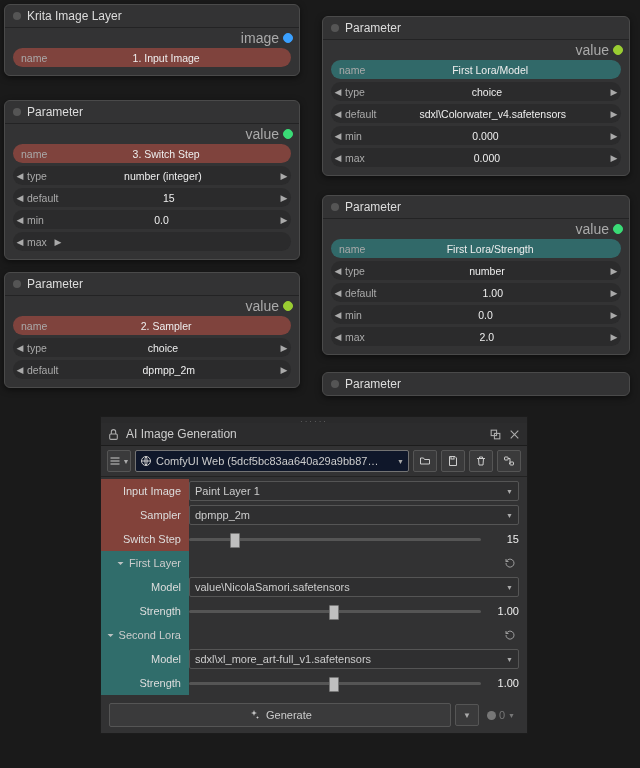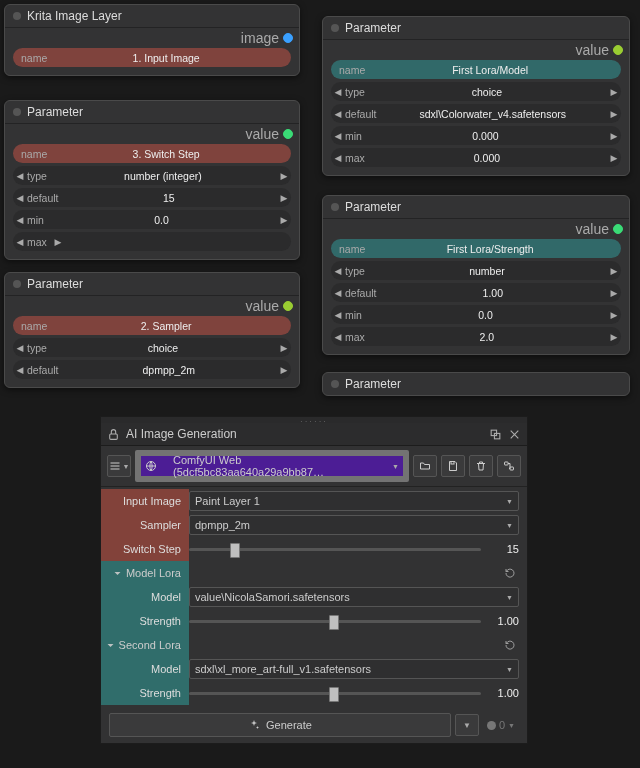--- a/index.html
+++ b/index.html
@@ -19,21 +19,21 @@
   .field .val{flex:1;text-align:center;padding-right:2px;color:#eee;white-space:nowrap;overflow:hidden;text-overflow:ellipsis}
   .hl-red{background:rgba(190,80,70,.55)!important}
   .hl-teal{background:rgba(48,128,128,.7)!important}
   
   .dock{position:absolute;background:#323233;border:1px solid #1c1c1c}
   .dock-title{display:flex;align-items:center;gap:6px;padding:4px 6px;background:#2c2c2d;border-bottom:1px solid #1c1c1c;font-size:12px}
   .dock-title .sp{flex:1}
   .dock-title svg{opacity:.8}
   .toolbar{display:flex;align-items:center;gap:4px;padding:4px 6px;border-bottom:1px solid #222}
   .tbtn{display:flex;align-items:center;justify-content:center;width:22px;height:20px;background:#3a3a3b;border:1px solid #555;border-radius:2px}
-  .combo{flex:1;display:flex;align-items:center;gap:16px;height:20px;background:#4c1d95;border:6px solid #737373;border-radius:2px;padding:0 4px}
+  .combo{flex:1;display:flex;align-items:center;gap:4px;height:20px;background:#0f172a;border:1px solid #737373;border-radius:2px;padding:0 4px}
   .combo .sp{flex:1;overflow:hidden}
   .dock-body{padding:2px 0}
   .row{display:flex;align-items:center;height:24px}
   .row .cap{width:80px;display:flex;align-items:center;justify-content:flex-end;padding-right:8px;height:100%;color:#ddd;font-size:11px}
   .row .ctrl{flex:1;display:flex;align-items:center;padding-right:8px;gap:4px}
   .sel{flex:1;display:flex;align-items:center;height:18px;background:#2f2f30;border:1px solid #555;border-radius:2px;padding:0 5px}
   .sel .sp{flex:1}
   .slider{flex:1;display:flex;align-items:center;height:18px}
   .track{flex:1;height:3px;background:#555;border-radius:2px;position:relative}
   .thumb{position:absolute;top:-5px;width:8px;height:13px;background:#bfbfbf;border:1px solid #777;border-radius:1px}
@@ -319,21 +319,21 @@
             </div>
             <span class="num">15</span>
           </div>
         </div>
 
     <div class="row">
           <div class="grp">
             <svg width="9" height="9" viewBox="0 0 24 24" fill="#ccc">
               <path d="M4 8l8 8 8-8z"></path>
             </svg>
-            <span>Model Lora</span>
+            <span>First Layer</span>
           </div>
           <div class="ctrl">
             <span class="sp" style="flex:1"></span>
             <div class="reset">
               <svg width="12" height="12" viewBox="0 0 24 24" fill="none" stroke="#ccc" stroke-width="2">
                 <path d="M4 12a8 8 0 1 0 3-6L4 9"></path>
                 <path d="M4 4v5h5"></path>
               </svg>
             </div>
           </div>

